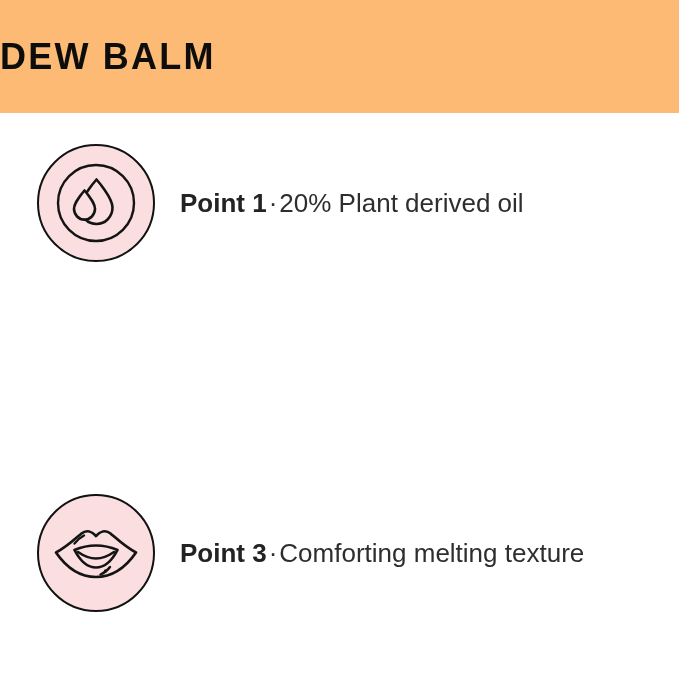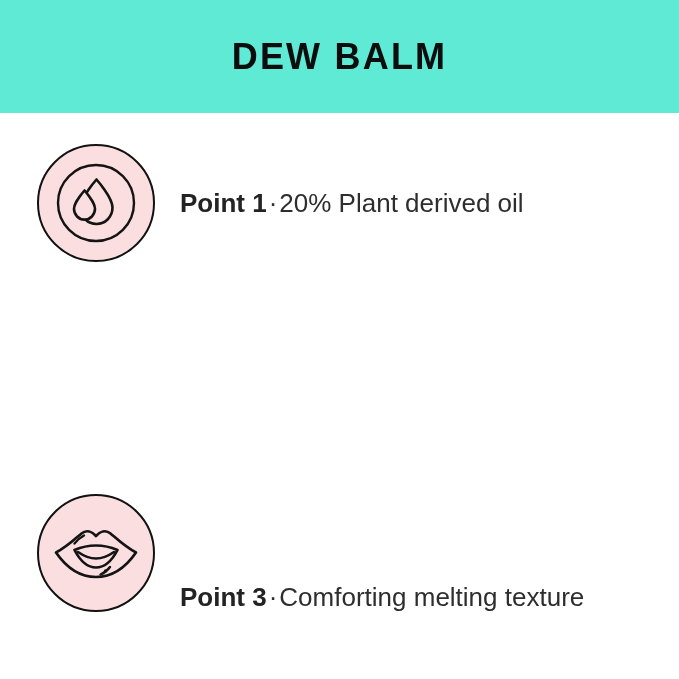--- a/index.html
+++ b/index.html
@@ -21,24 +21,24 @@
     box-sizing: border-box;
   }
 
   
   .banner {
     position: absolute;
     left: 0;
     top: 0;
     width: 679px;
     height: 113px;
-    background: #5eead4;
+    background: #fdba74;
     display: flex;
     align-items: center;
-    justify-content: center;
+    justify-content: flex-start;
   }
   .banner-title {
     font-family: "Liberation Sans", sans-serif;
     font-size: 36px;
     font-weight: bold;
     letter-spacing: 2.2px;
     color: #0d0d0d;
     line-height: 1;
     text-align: center;
     white-space: nowrap;
@@ -57,21 +57,21 @@
   .feature-row {
     position: absolute;
     left: 37px;
     width: 620px;
     height: 118px;
     display: flex;
     align-items: center;
   }
   .feature-row.row-1 { top: 31px; }
   .feature-row.row-2 { top: 206px; }
-  .feature-row.row-3 { top: 381px; align-items: flex-end; }
+  .feature-row.row-3 { top: 381px; }
 
   .icon-badge {
     position: relative;
     flex: 0 0 auto;
     width: 118px;
     height: 118px;
     border-radius: 50%;
     box-sizing: border-box;
     border: 2px solid #121212;
     display: flex;

